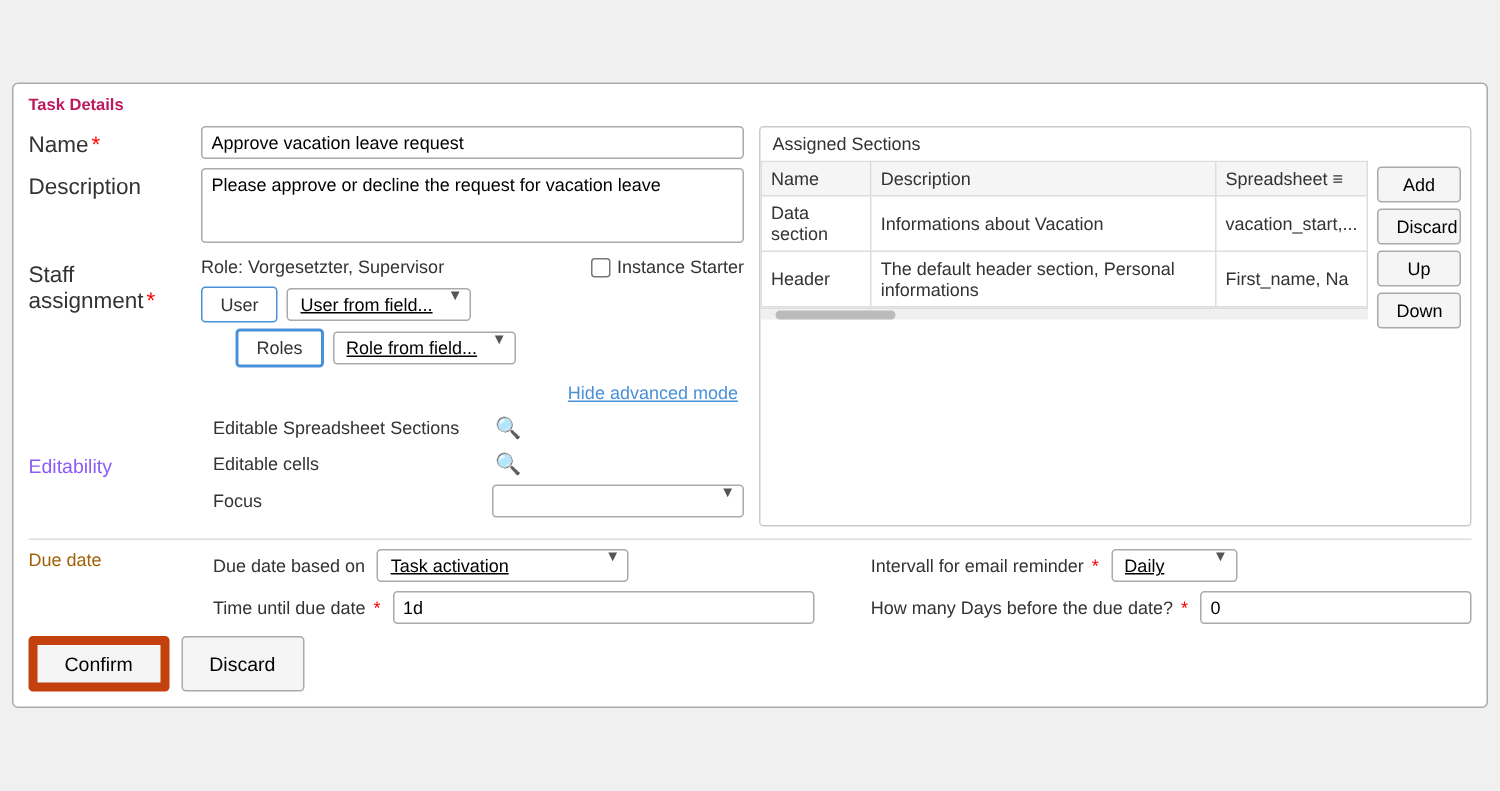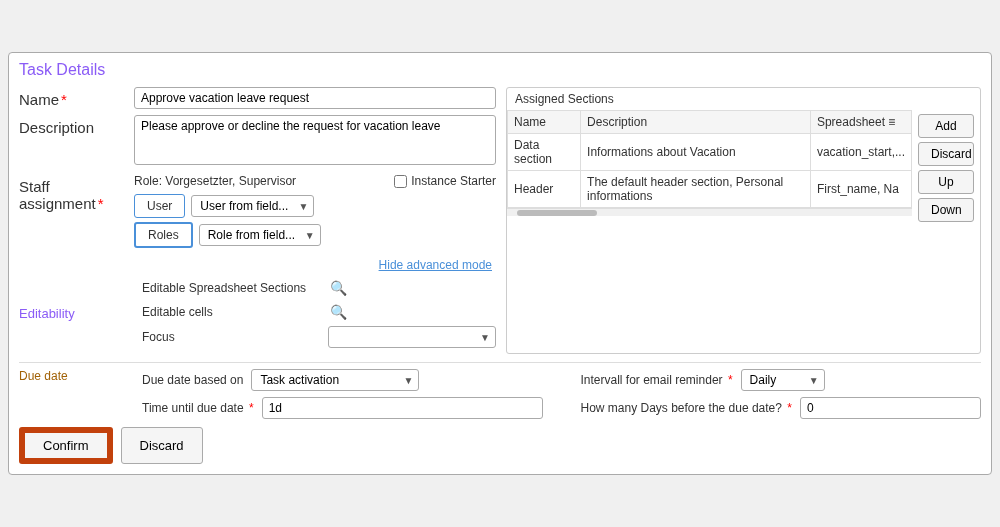--- a/index.html
+++ b/index.html
@@ -15,24 +15,24 @@
       overflow: hidden;
     }
     .task-details {
       width: 984px;
       border: 1px solid #aaa;
       background: #fff;
       border-radius: 4px;
       padding: 8px 10px 10px 10px;
     }
     .task-details-title {
-      font-size: 16px;
-      color: #8b5cf6;
+      font-size: 11px;
+      color: #be185d;
       margin-bottom: 8px;
-      font-weight: normal;
+      font-weight: bold;
     }
     .left-panel {
       flex: 0 0 430px;
     }
     .right-panel {
       flex: 1;
       border: 1px solid #ccc;
       border-radius: 3px;
       padding: 0;
       overflow: hidden;
@@ -101,30 +101,31 @@
       border: 1px solid #aaa;
       border-radius: 3px;
       background: #f5f5f5;
       cursor: pointer;
       white-space: nowrap;
     }
     .btn-active {
       background: #fff;
       border: 2px solid #4a90d9;
       color: #333;
+      margin-left: 23px;
     }
     .btn-blue {
       background: #fff;
       border: 1px solid #4a90d9;
       color: #333;
     }
     .select-wrapper {
       position: relative;
       display: inline-flex;
-      align-items: center;
+      text-decoration: underline;
     }
     .select-wrapper select {
       appearance: none;
       -webkit-appearance: none;
       border: 1px solid #aaa;
       border-radius: 3px;
       padding: 3px 24px 3px 8px;
       font-size: 12px;
       background: #fff;
       cursor: pointer;

